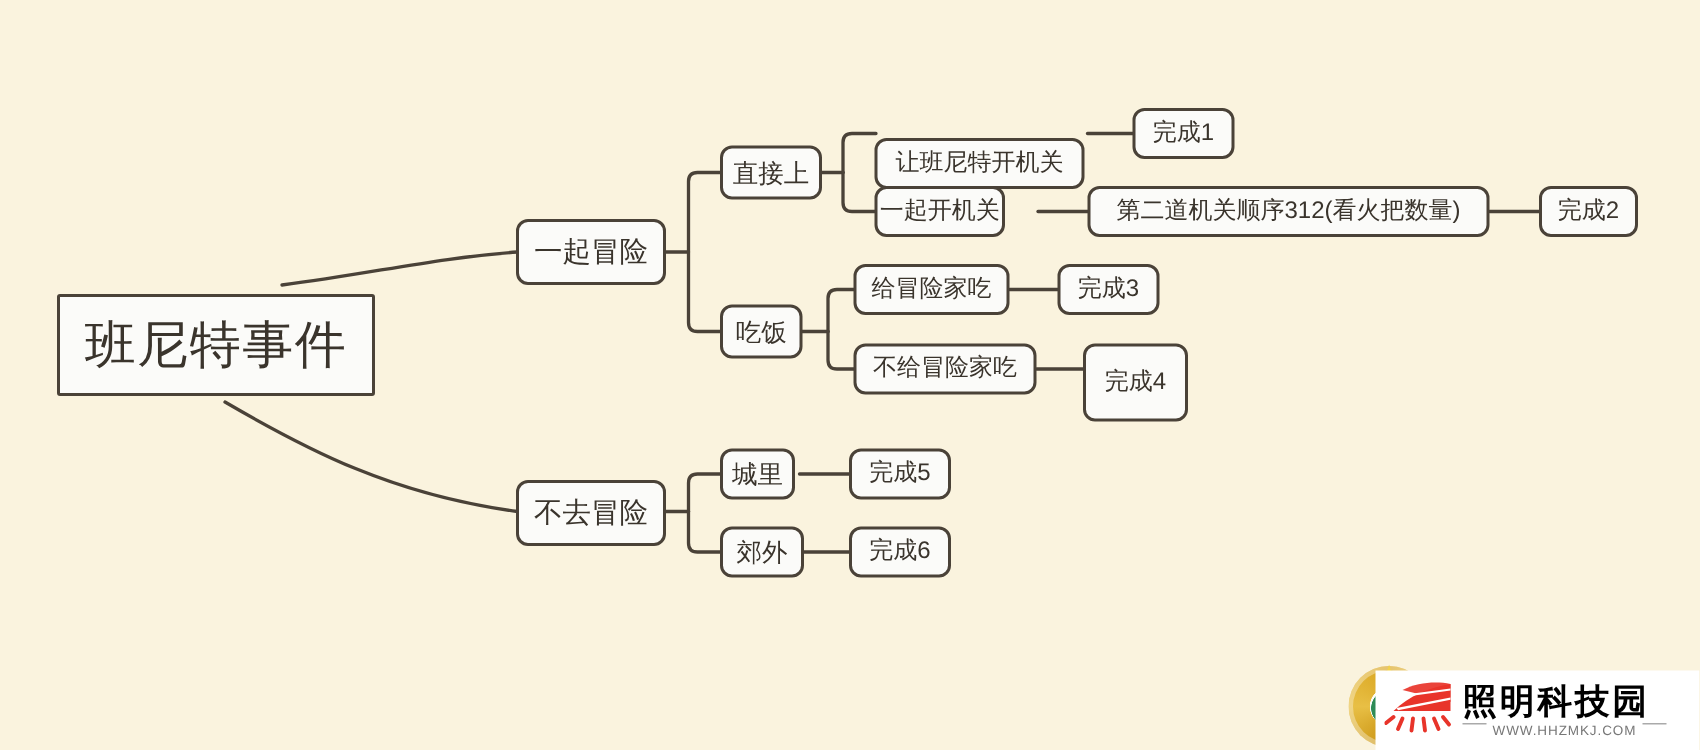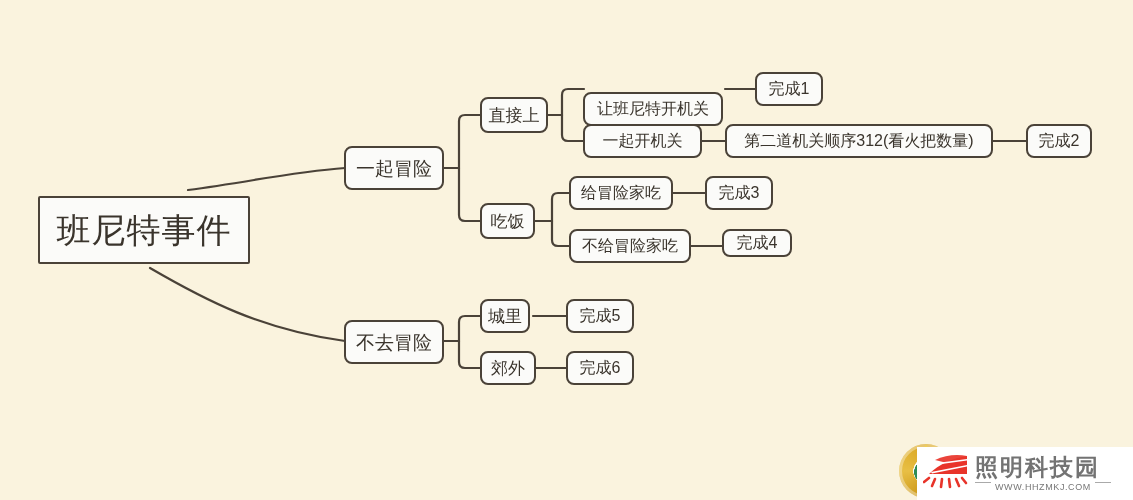--- a/index.html
+++ b/index.html
@@ -122,21 +122,21 @@
   }
   #wm-text {
     margin-left: 5px;
     display: flex;
     flex-direction: column;
     justify-content: center;
   }
   #wm-title {
     font-size: 23px;
     font-weight: bold;
-    color: #737373;
+    color: #000000;
     letter-spacing: 2px;
     line-height: 1.05;
   }
   #wm-url {
     font-size: 9px;
     color: #777;
     letter-spacing: 0.6px;
     margin-top: 3px;
     display: flex;
     align-items: flex-start;
@@ -214,21 +214,21 @@
   </div>
 
   <div class="node lvl4" style="left:583px; top:72px; width:140px; height:34px;margin-top:20px;">
     <span>让班尼特开机关</span>
   </div>
 
   <div class="node lvl5" style="left:755px; top:72px; width:68px; height:34px;">
     <span>完成1</span>
   </div>
 
-  <div class="node lvl4" style="left:583px; top:124px; width:119px; height:34px;">
+  <div class="node lvl4" style="left:583px; top:124px; width:87px; height:34px;">
     <span>一起开机关</span>
   </div>
 
   <div class="node lvl4" style="left:725px; top:124px; width:268px; height:34px;">
     <span>第二道机关顺序312(看火把数量)</span>
   </div>
 
   <div class="node lvl5" style="left:1026px; top:124px; width:66px; height:34px;">
     <span>完成2</span>
   </div>
@@ -238,21 +238,21 @@
   </div>
 
   <div class="node lvl5" style="left:705px; top:176px; width:68px; height:34px;">
     <span>完成3</span>
   </div>
 
   <div class="node lvl4" style="left:569px; top:229px; width:122px; height:34px;">
     <span>不给冒险家吃</span>
   </div>
 
-  <div class="node lvl5" style="left:722px; top:229px; width:70px; height:28px;">
+  <div class="node lvl5" style="left:722px; top:229px; width:70px; height:52px;">
     <span>完成4</span>
   </div>
 
   <div class="node lvl3" style="left:480px; top:299px; width:50px; height:34px;">
     <span>城里</span>
   </div>
 
   <div class="node lvl5" style="left:566px; top:299px; width:68px; height:34px;">
     <span>完成5</span>
   </div>

